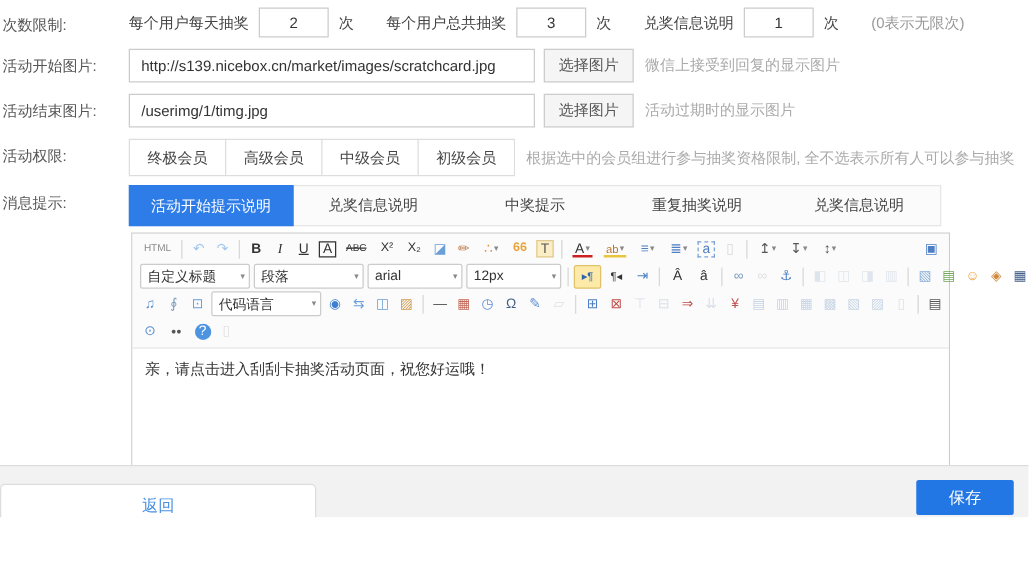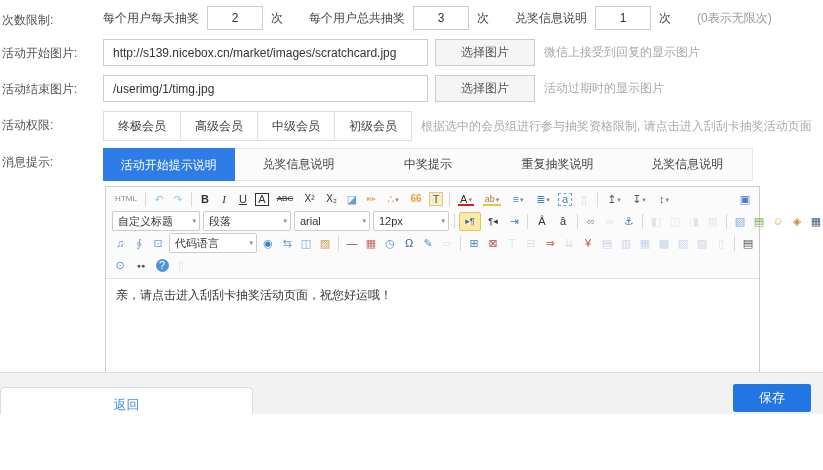--- a/index.html
+++ b/index.html
@@ -14,21 +14,21 @@
 
   
   .limits-fields { display:flex; align-items:center; }
   .fld-label { color:#444; }
   .num-input { width:56px; height:24px; border:1px solid #ccc; text-align:center; font-size:12px; color:#333; margin:0 8px; outline:none; }
   .fld-suffix { color:#444; margin-right:26px; }
   .hint0 { color:#999; }
 
   
   .url-input { width:325px; height:27px; border:1px solid #ccc; padding:0 9px; font-size:12px; color:#333; outline:none; }
-  .pick-btn { height:27px; margin-left:7px; padding:0 25px; background:#f5f5f5; border:1px solid #ccc; color:#555; font-size:12px; cursor:pointer; }
+  .pick-btn { height:27px; margin-left:7px; padding:0 11px; background:#f5f5f5; border:1px solid #ccc; color:#555; font-size:12px; cursor:pointer; }
   .hint { color:#aaa; margin-left:9px; }
 
   
   .seg-group { display:flex; border:1px solid #ddd; background:#fff; }
   .seg-btn { padding:0 14px; height:28px; line-height:28px; color:#444; border-left:1px solid #ddd; cursor:pointer; background:#fff; }
   .seg-btn:first-child { border-left:none; }
 
   
   .tab-bar { display:flex; width:650px; height:33px; border:1px solid #e6e6e6; background:#fbfbfb; }
   .tab { flex:1; text-align:center; line-height:31px; color:#444; cursor:pointer; }
@@ -101,21 +101,21 @@
 
     <div class="frow" style="margin-bottom:7px;">
       <div class="flabel">活动权限:</div>
       <div class="fbody">
         <div class="seg-group">
             <span class="seg-btn">终极会员</span>
             <span class="seg-btn">高级会员</span>
             <span class="seg-btn">中级会员</span>
             <span class="seg-btn">初级会员</span>
           </div>
-        <span class="hint">根据选中的会员组进行参与抽奖资格限制, 请点击进入刮刮卡抽奖活动页面</span>
+        <span class="hint">根据选中的会员组进行参与抽奖资格限制, 全不选表示所有人可以参与抽奖</span>
       </div>
     </div>
 
     <div class="frow" style="margin-bottom:0;">
       <div class="flabel">消息提示:</div>
       <div class="fbody">
         <div class="tab-bar">
             <div class="tab active">活动开始提示说明</div>
             <div class="tab">兑奖信息说明</div>
             <div class="tab">中奖提示</div>

